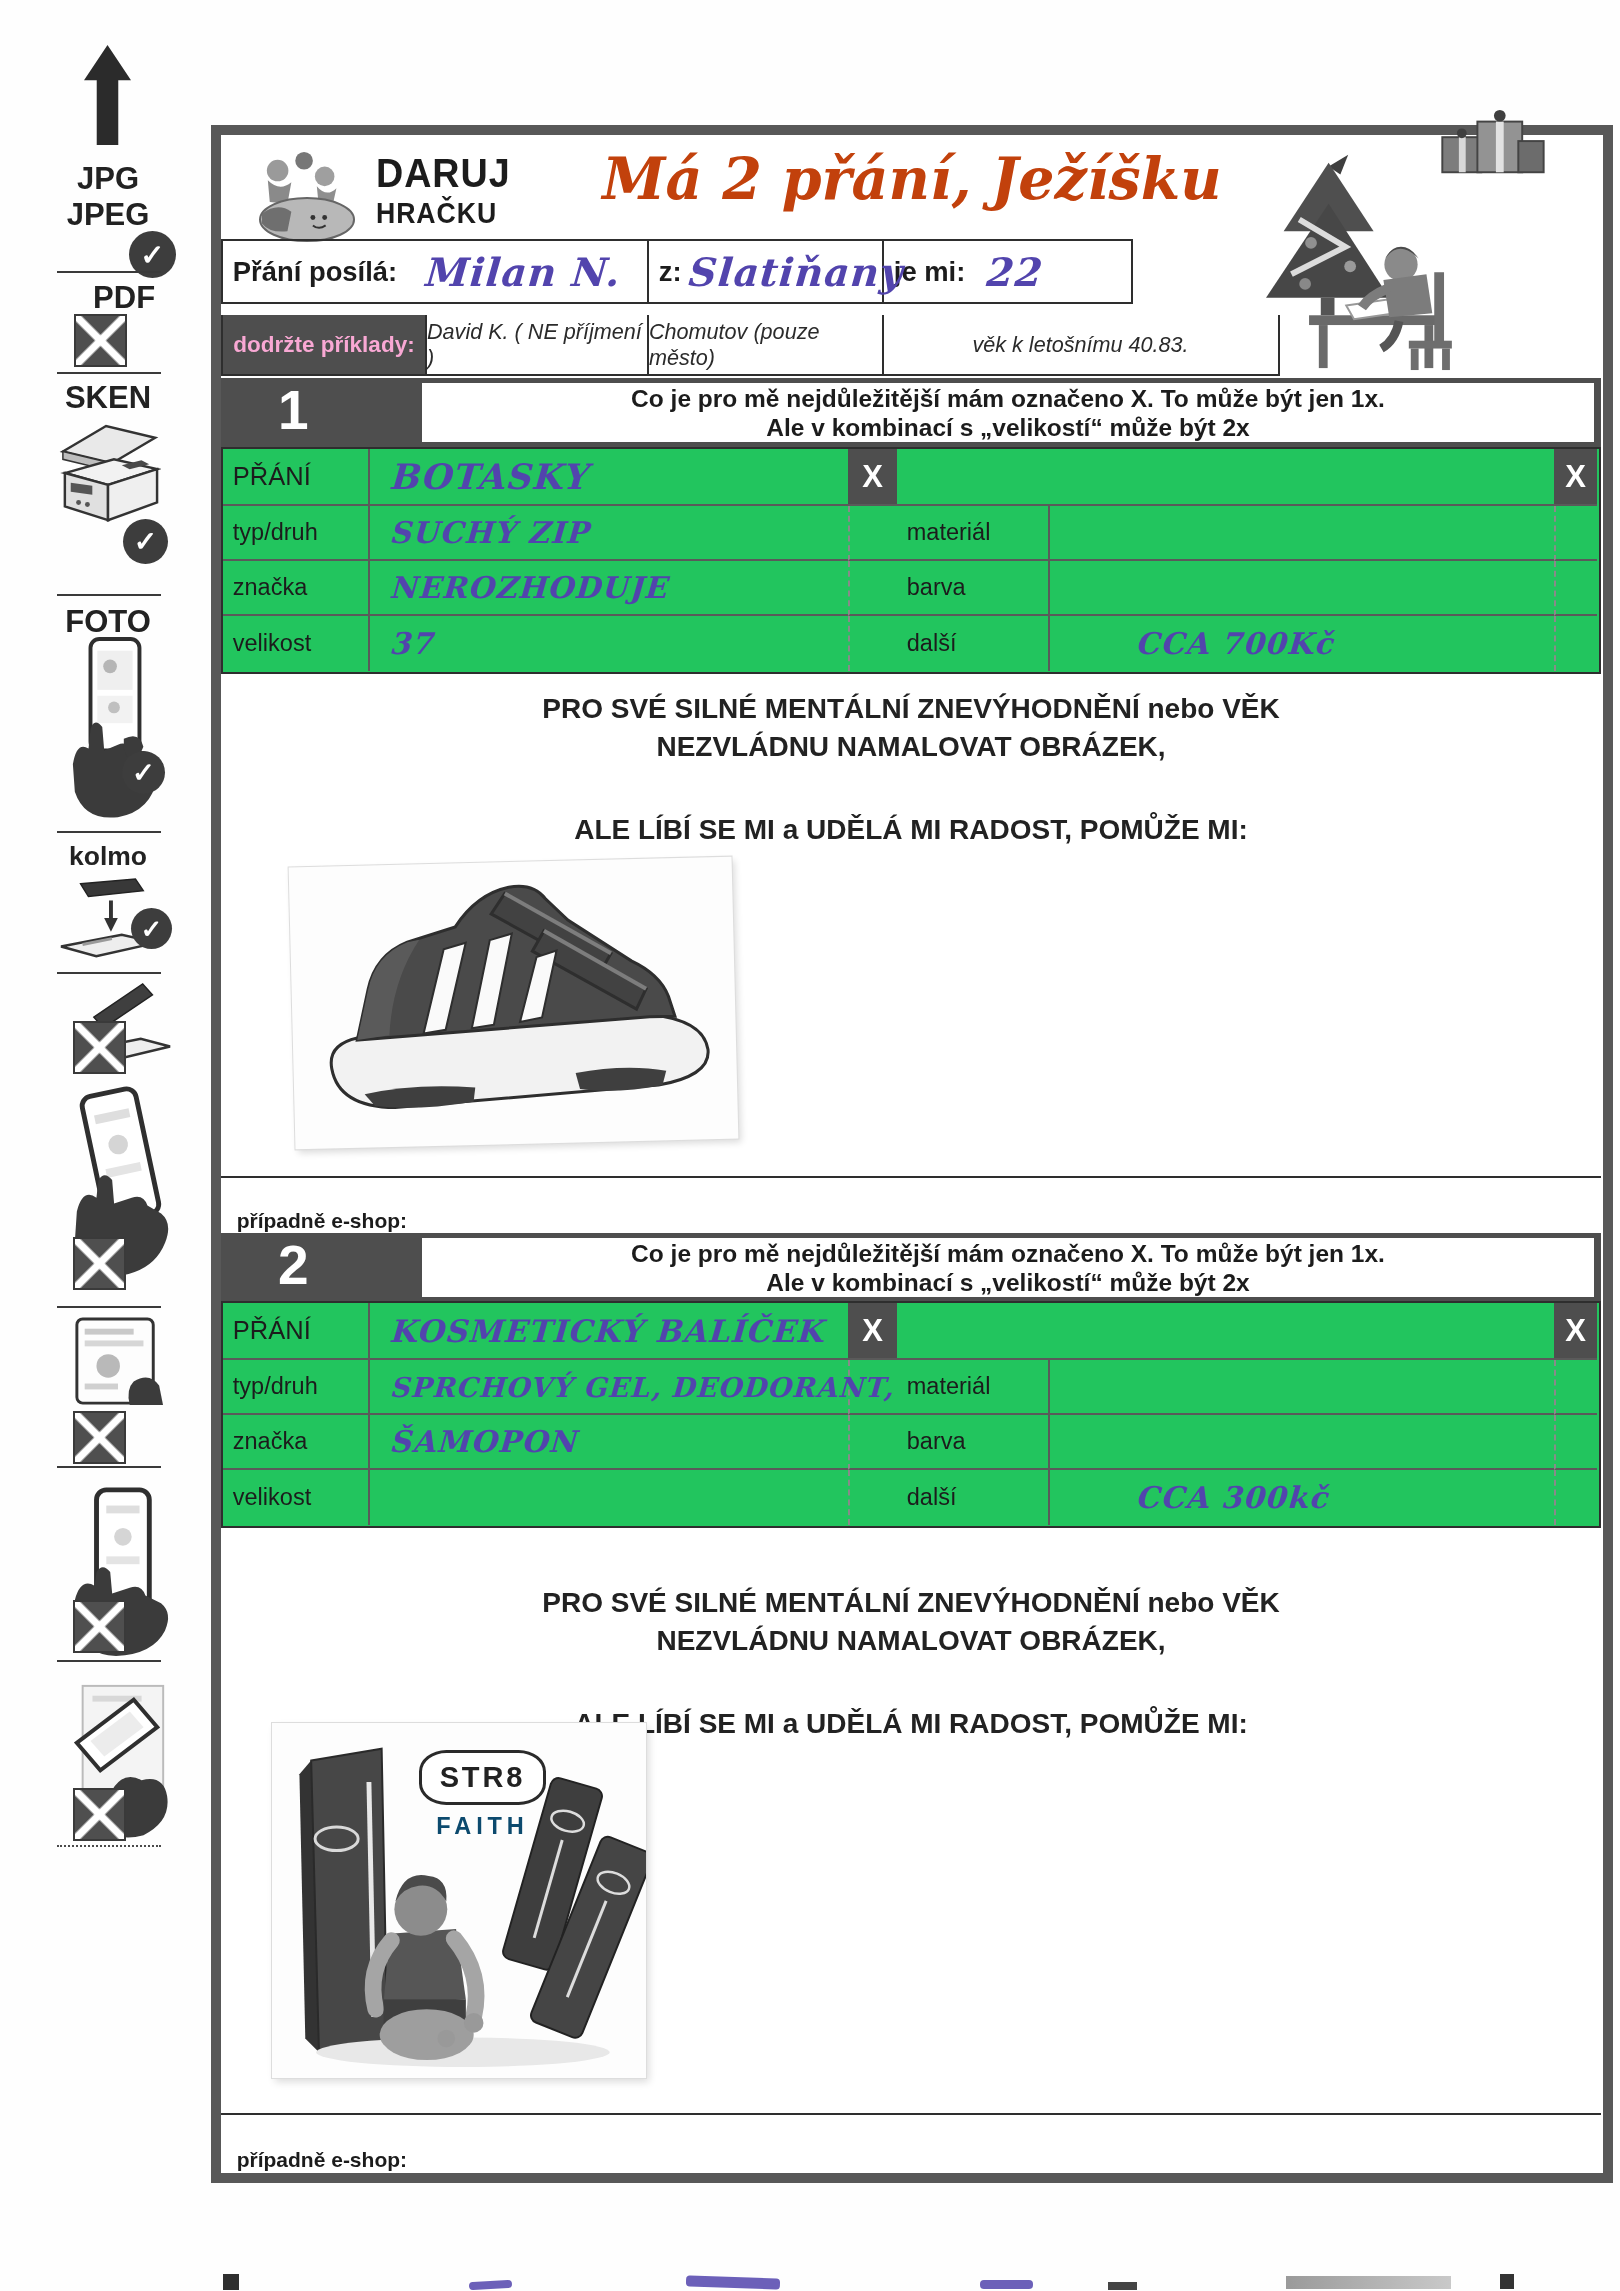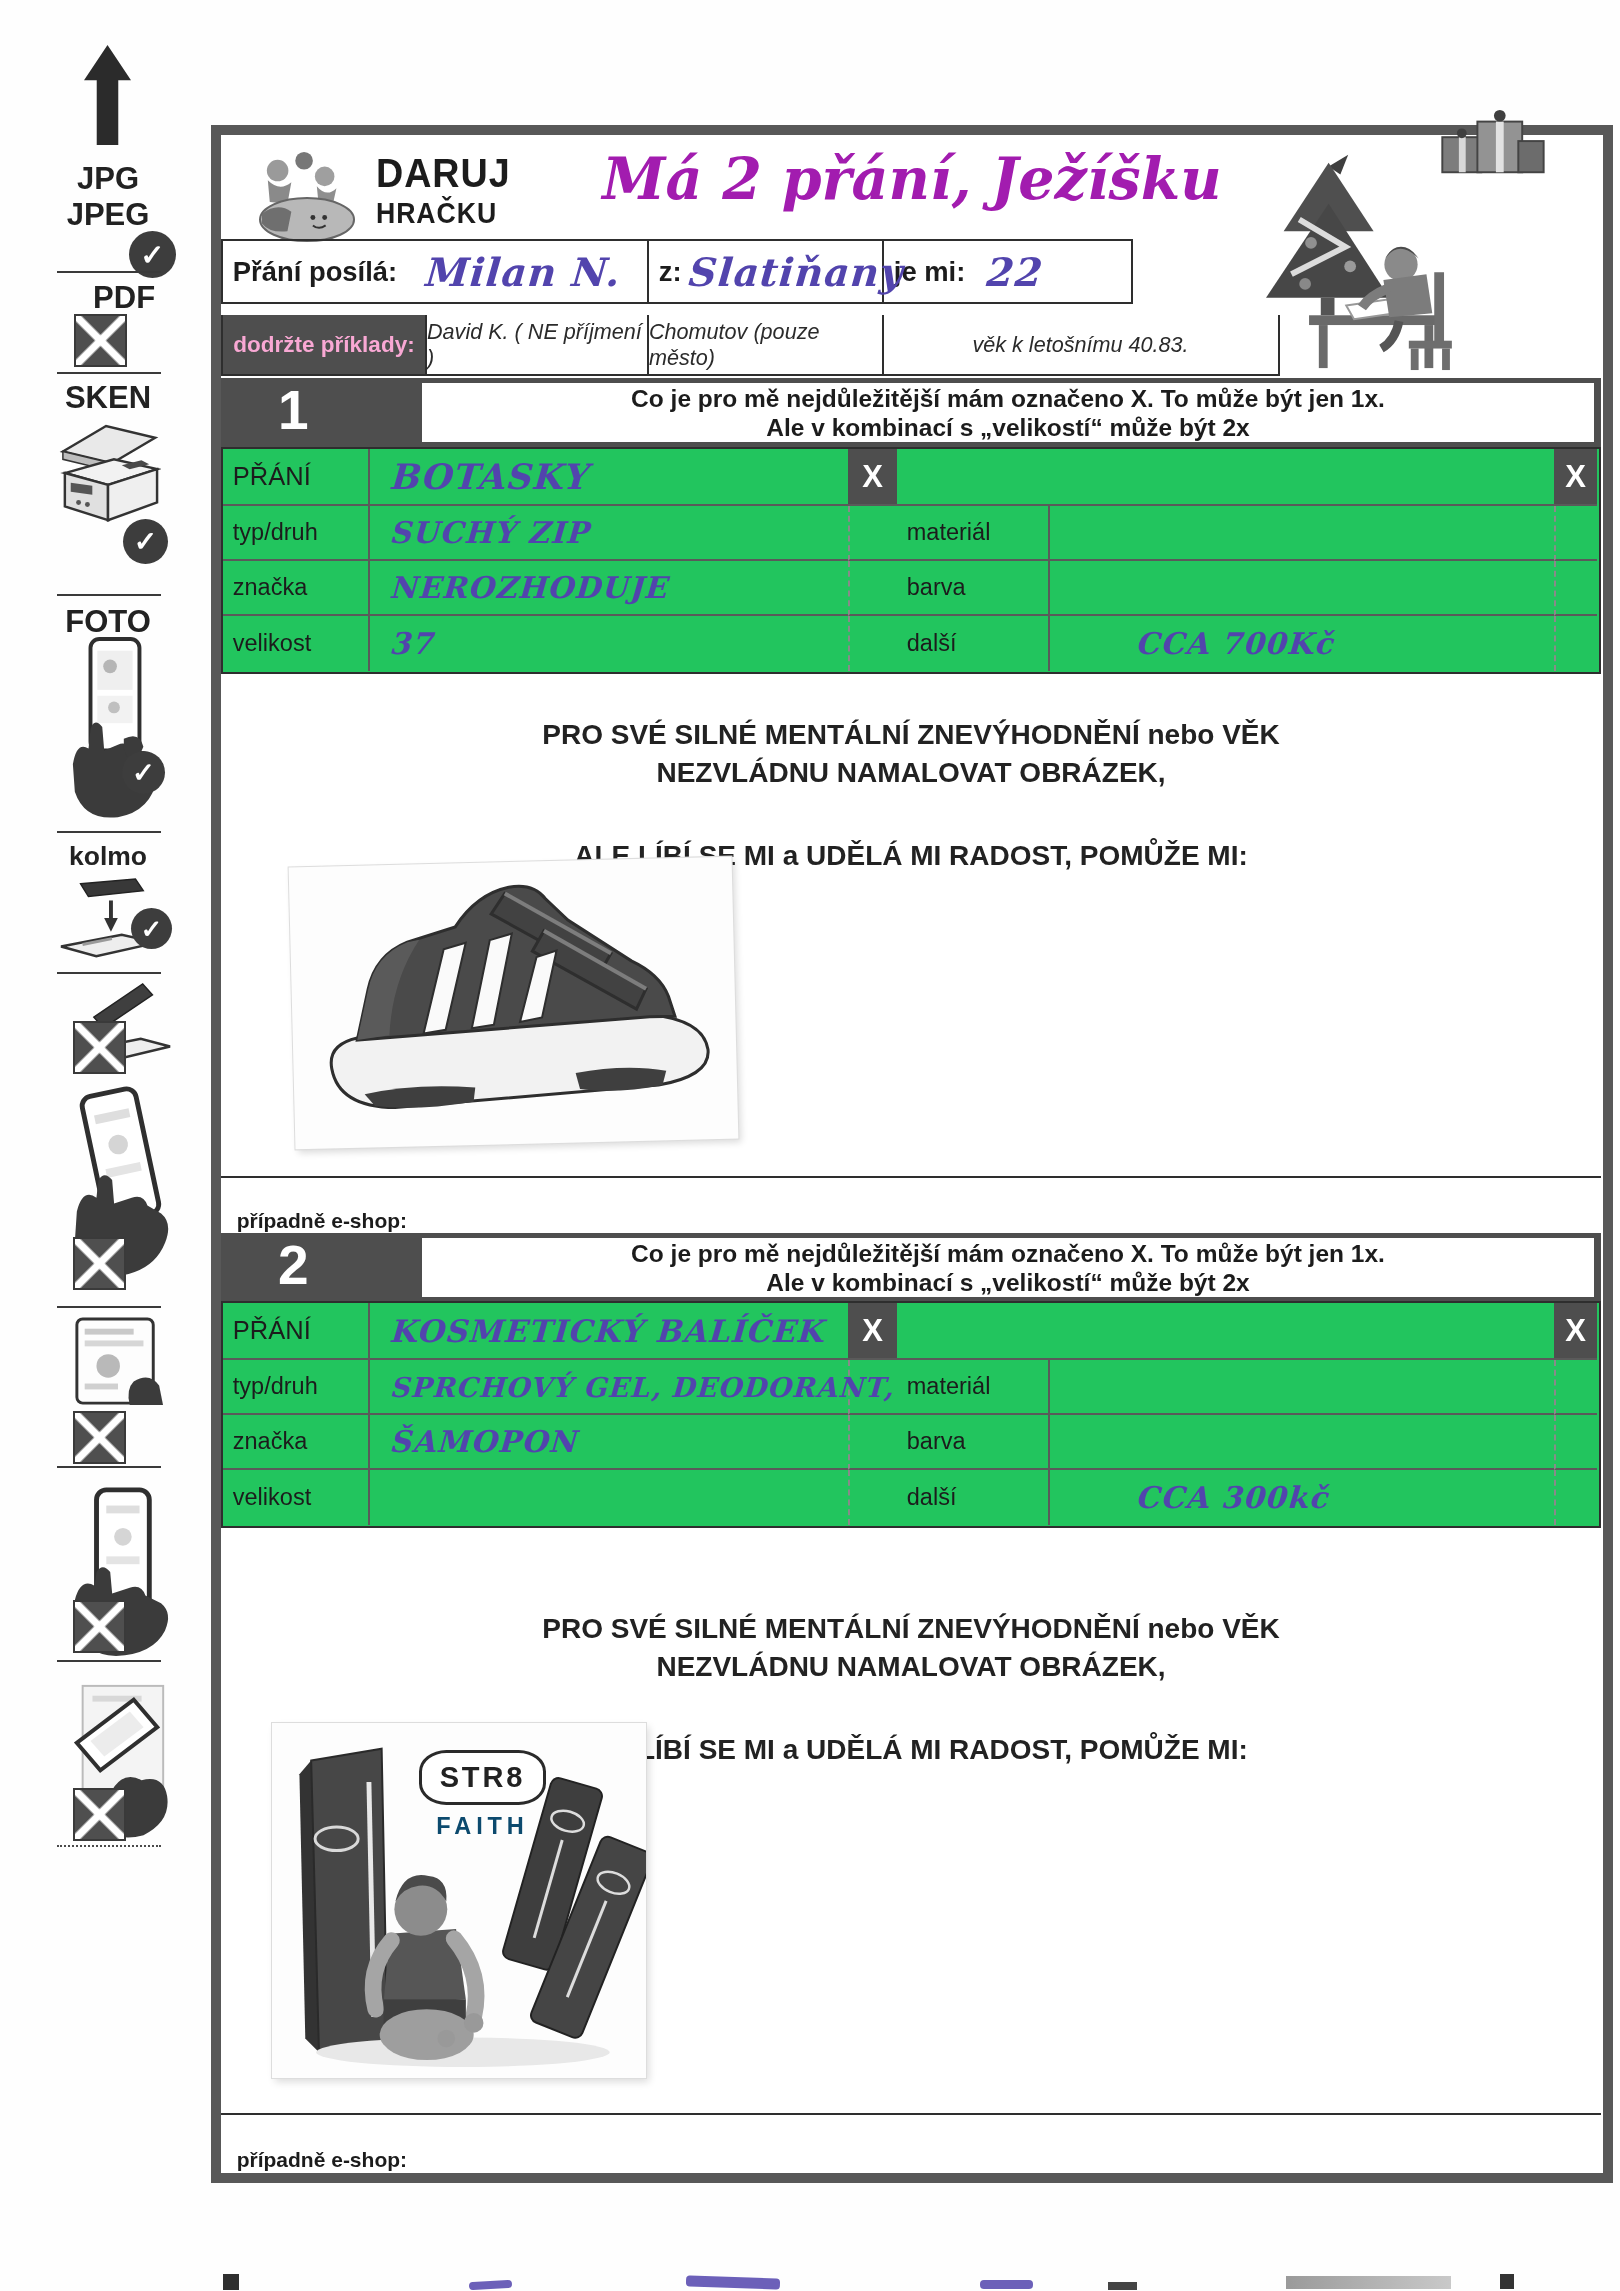--- a/index.html
+++ b/index.html
@@ -11,21 +11,21 @@
   .main { position:absolute; left:211px; top:125px; width:1402px; height:2058px;
           border:10.8px solid #585858; background:#fff;padding-left:8px; }
 
   
   .hdr { position:absolute; left:0; top:0; width:1380px; height:114px; }
   .logo-pic { position:absolute; left:27.4px; top:11.8px; width:120px; height:98px; }
   .logo-text { position:absolute; left:155px; top:17.6px; line-height:1; }
   .logo-l1 { font-weight:bold; font-size:41px; letter-spacing:1px; transform:scaleX(.92); transform-origin:left; }
   .logo-l2 { font-weight:bold; font-size:29px; letter-spacing:1px; margin-top:5.9px; transform:scaleX(.92); transform-origin:left; }
   .title { position:absolute; left:343px; top:9.8px; width:696px; text-align:center;
-           font-family:"DejaVu Serif", serif; font-style:italic; font-weight:bold; font-size:57px; color:#a21caf; }
+           font-family:"DejaVu Serif", serif; font-style:italic; font-weight:bold; font-size:57px; color:#c2410c; }
   .tree-pic { position:absolute; left:1031px; top:13.7px; width:253px; height:223px; }
   .gifts-pic { position:absolute; left:1213px; top:-29px; width:116px; height:76px; }
 
   
   .row-sender { position:absolute; left:0; top:104px; width:912px; height:65px;
                 border:2px solid #2e2e2e; display:grid; grid-template-columns:426px 235px 328px;text-align:right; }
   .row-sender > div { border-right:2px solid #2e2e2e; display:flex; align-items:center; padding-left:9.8px; }
   .row-sender > div:last-child { border-right:none; }
   .flabel { font-weight:bold; font-size:27.4px; white-space:nowrap; }
   .hw { font-family:"DejaVu Serif", serif; font-style:italic; font-weight:bold;
@@ -53,21 +53,21 @@
   .cwish  { font-size:25.5px; }
   .cinput { padding-left:21.6px; }
   .cnarrow { border-left:2px dashed #8a8a8a; }
   .cnarrow-r { border-left:2px dashed #8a8a8a; }
   .cell-x { background:#4e4e4e; color:#fff; font-weight:bold; font-size:31px; justify-content:center;
             border-bottom:2px solid #5a5a5a; }
   .hw-t  { font-size:35px; }
   .hw-m  { font-size:30px; }
 
   
-  .stmt { position:absolute; left:0; width:1380px; text-align:center; font-weight:bold; font-size:28px; line-height:38px; color:#222;margin-top:26px; }
+  .stmt { position:absolute; left:0; width:1380px; text-align:center; font-weight:bold; font-size:28px; line-height:38px; color:#222; }
   .stmt .l3 { margin-top:45px; }
 
   
   .photo { position:absolute; background:#fdfdfd; box-shadow:0 0 0 1px #ddd, 2.9px 3.9px 7.8px rgba(0,0,0,.14); }
   .photo1 { left:71px; top:727px; width:443px; height:282px; transform:rotate(-1.4deg); }
   .photo2 { left:51px; top:1588px; width:374px; height:355px; }
   .p2brand { position:absolute; left:147px; top:27.4px; width:127px; height:55px; border:3.9px solid #2a2a2a;
              border-radius:27.4px/21.6px; display:flex; align-items:center; justify-content:center;
              font-weight:bold; font-size:29px; letter-spacing:2.9px; color:#222; background:#fff; }
   .p2variant { position:absolute; left:147px; top:90px; width:127px; text-align:center;

